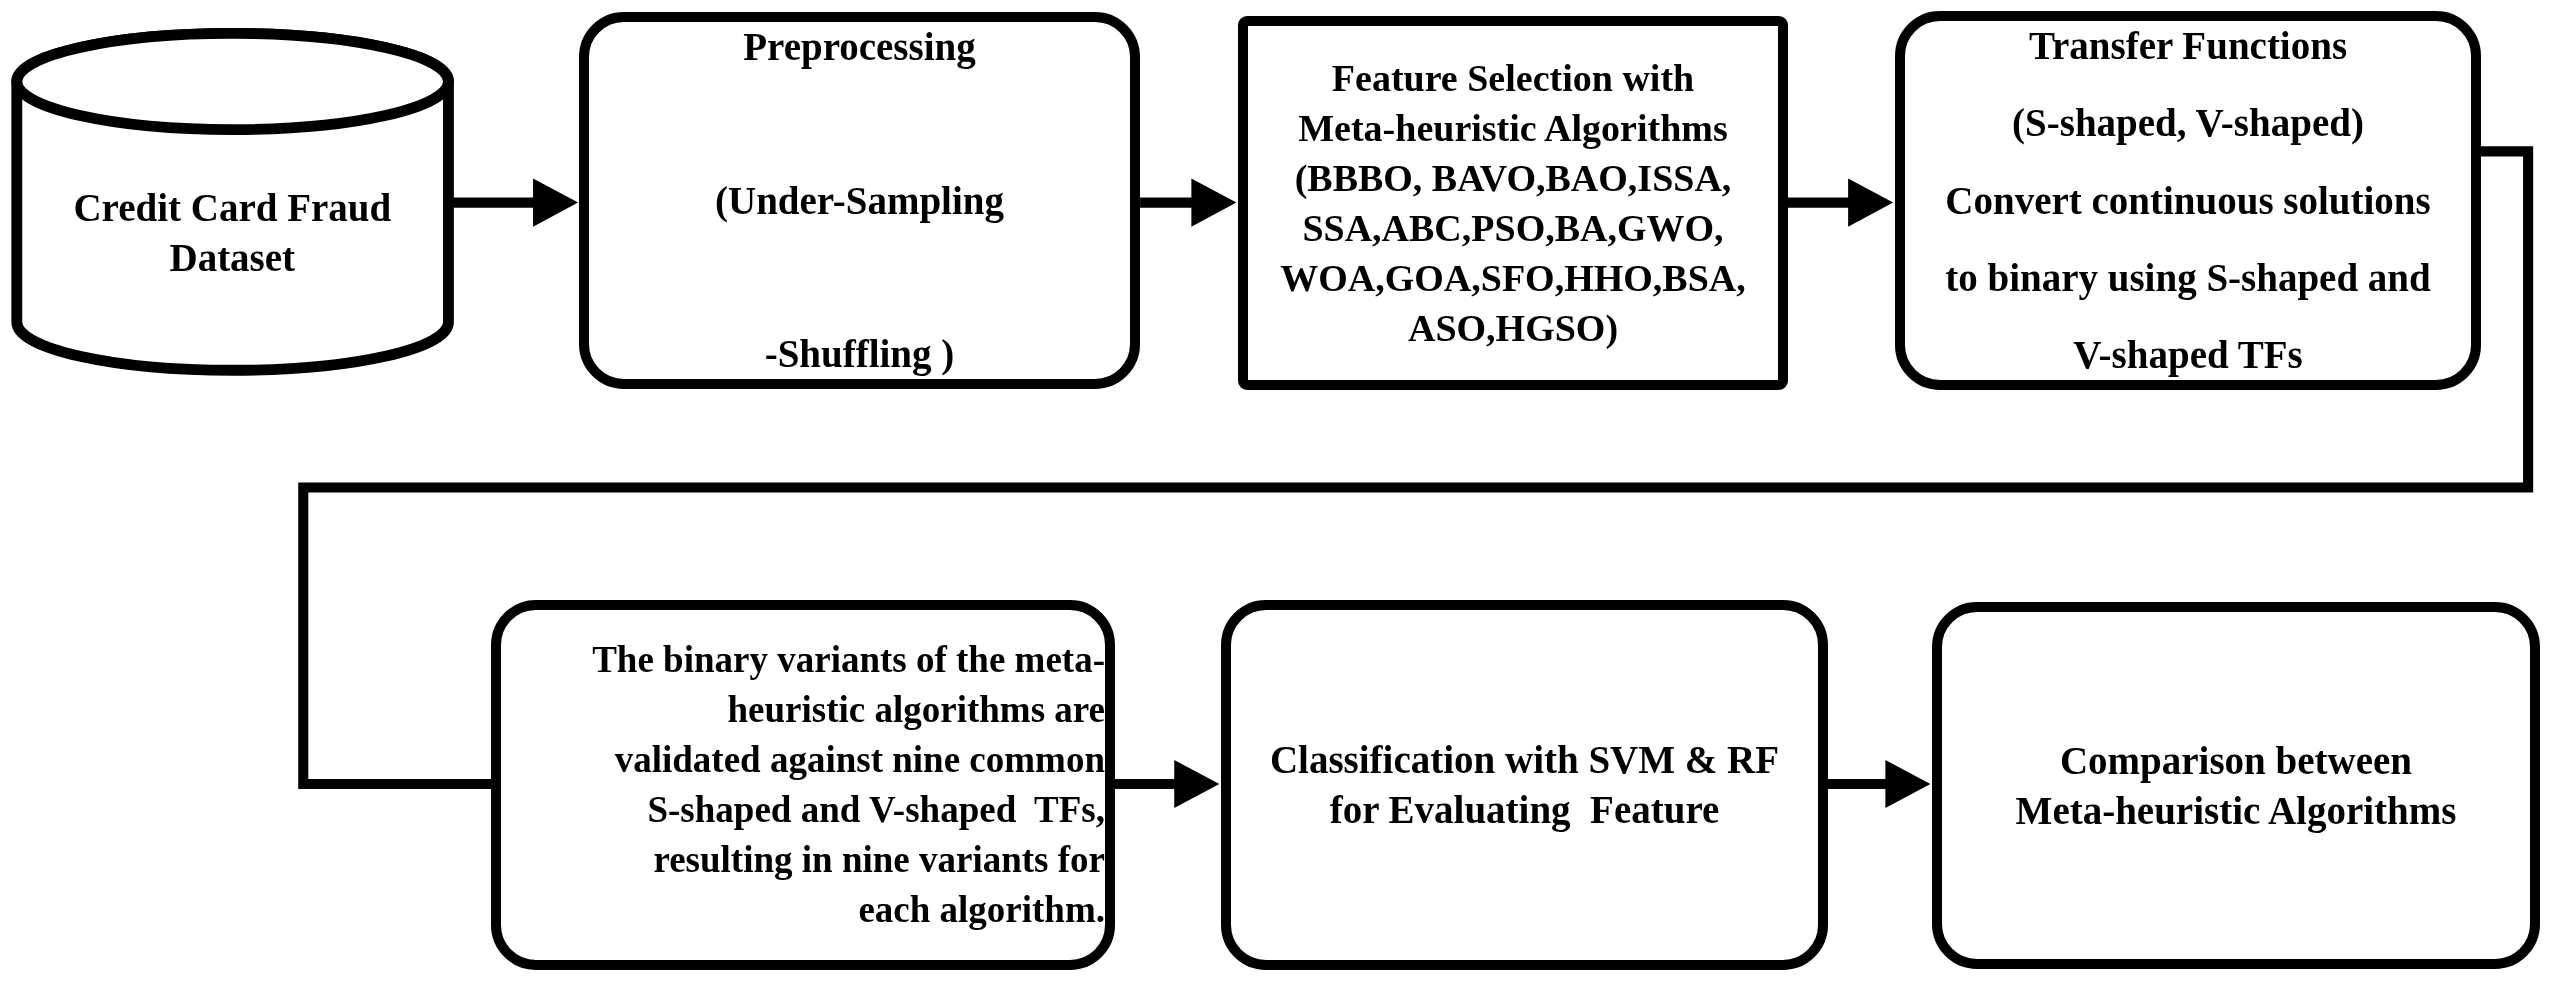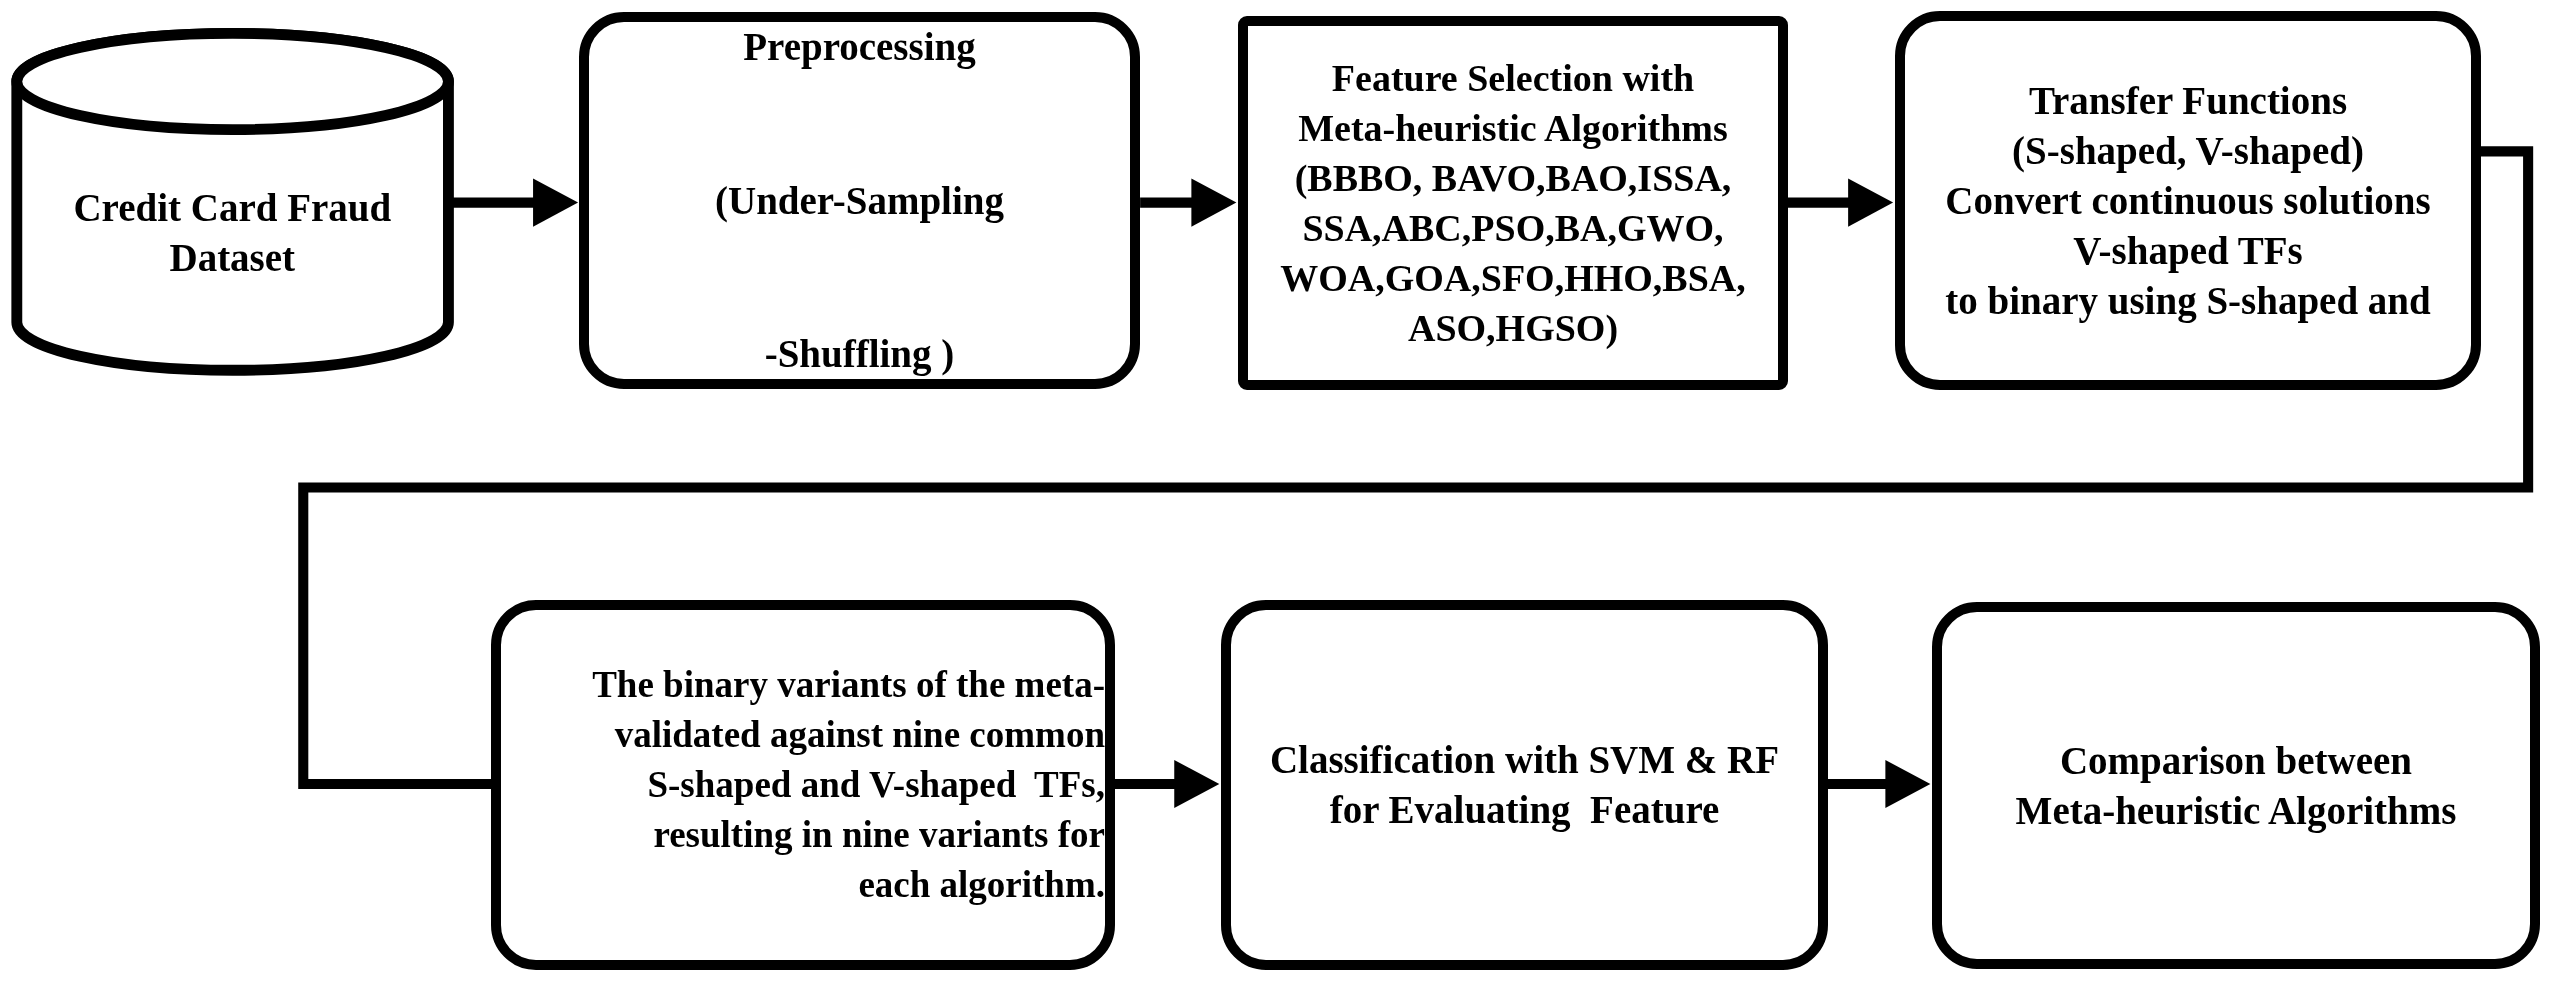--- a/index.html
+++ b/index.html
@@ -33,21 +33,21 @@
   .box {
     border: 10px solid #000000;
     border-radius: 45px;
     background: #ffffff;
   }
   .tl { white-space: pre; }
   
   .n-dataset       { left: 16.3px;   top: 101px; width: 432px; height: 264px; background: transparent; }
   .n-preprocessing { left: 579px;  top: 12.4px;  width: 561px; height: 377px; justify-content: space-between; }
   .n-featuresel    { left: 1238px; top: 15.5px;  width: 550px; height: 374px; font-size: 38px; line-height: 50px; border-radius: 9px; }
-  .n-transfer      { left: 1895px; top: 11px;  width: 586px; height: 379px; }
+  .n-transfer      { left: 1895px; top: 11px;  width: 586px; height: 379px; justify-content: space-between; }
   
   .n-validation    { left: 491px;  top: 600px; width: 624px; height: 370px; font-size: 37px; line-height: 50px; align-items: flex-end; }
   .n-classif       { left: 1221px; top: 600px; width: 607px; height: 370px; }
   .n-comparison    { left: 1932px; top: 602px; width: 608px; height: 367px; }
 </style>
 </head>
 <body>
 
 <div class="canvas">
 
@@ -103,26 +103,27 @@
     <div class="tl">(BBBO, BAVO,BAO,ISSA,</div>
     <div class="tl">SSA,ABC,PSO,BA,GWO,</div>
     <div class="tl">WOA,GOA,SFO,HHO,BSA,</div>
     <div class="tl">ASO,HGSO)</div>
   </div>
 
   <div class="node box n-transfer">
     <div class="tl">Transfer Functions</div>
     <div class="tl">(S-shaped, V-shaped)</div>
     <div class="tl">Convert continuous solutions</div>
+    <div class="tl">to binary using S-shaped and</div>
     <div class="tl">V-shaped TFs</div>
-    <div class="tl">to binary using S-shaped and</div>
   </div>
 
   <div class="node box n-validation">
     <div class="tl">The binary variants of the meta-</div>
+    <div class="tl">heuristic algorithms are</div>
     <div class="tl">validated against nine common</div>
     <div class="tl">S-shaped and V-shaped  TFs,</div>
     <div class="tl">resulting in nine variants for</div>
     <div class="tl">each algorithm.</div>
   </div>
 
   <div class="node box n-classif">
     <div class="tl">Classification with SVM &amp; RF</div>
     <div class="tl">for Evaluating  Feature</div>
   </div>

